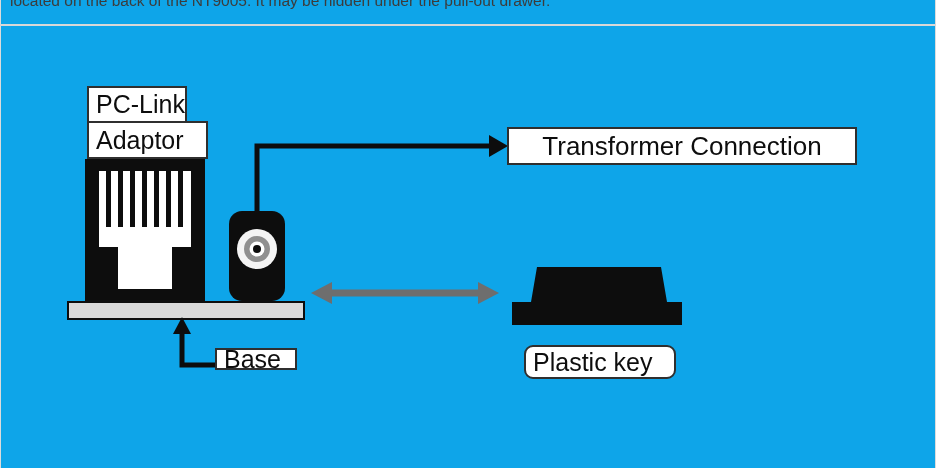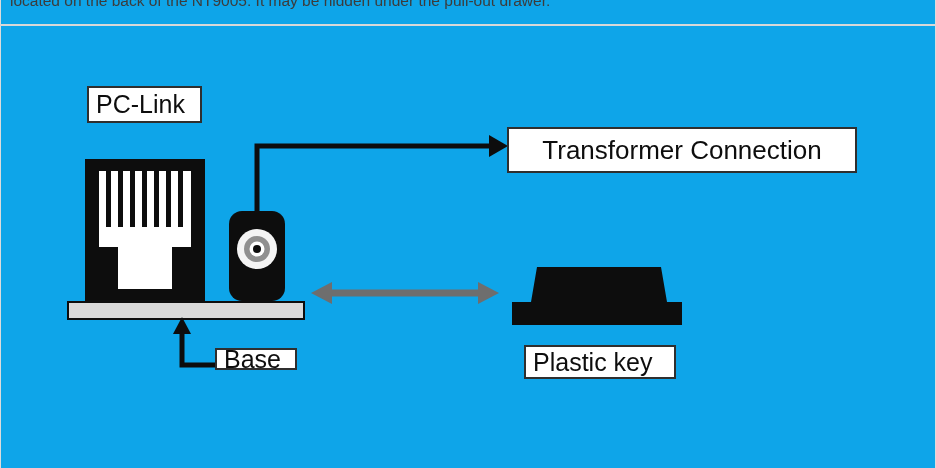--- a/index.html
+++ b/index.html
@@ -54,25 +54,25 @@
     background: #ffffff;
     border: 2px solid #2f2f2f;
     color: #0d0d0d;
     display: flex;
     align-items: center;
     padding: 0 7px;
     white-space: nowrap;
   }
   .label-box.lg { font-size: 25px; }
   .label-box.xl { font-size: 26px; justify-content: center; }
-  #pc-link-box   { left: 87px;  top: 86px;  width: 115px; height: 37px; }
+  #pc-link-box   { left: 87px;  top: 86px;  width: 100px; height: 37px; }
   #adaptor-box   { left: 87px;  top: 121px; width: 121px; height: 38px; }
-  #transformer-box { left: 507px; top: 127px; width: 350px; height: 46px; }
+  #transformer-box { left: 507px; top: 127px; width: 350px; height: 38px; }
   #base-box      { left: 215px; top: 348px; width: 82px;  height: 22px; }
-  #plastic-key-box { left: 524px; top: 345px; width: 152px; height: 34px; }
+  #plastic-key-box { left: 524px; top: 345px; width: 152px; height: 34px; border-radius: 9px; }
 </style>
 </head>
 <body>
 
 <div class="page">
 
   <div class="edge left"></div>
   <div class="edge right"></div>
 
   <div class="top-text">located on the back of the NT9005. It may be hidden under the pull-out drawer.</div>
@@ -118,20 +118,21 @@
     <path d="M537 267 L661 267 L667 302 L682 302 L682 325 L512 325 L512 302 L531 302 Z" fill="#0d0d0d"></path>
 
     <g>
       <path d="M217 365 L182 365 L182 333" fill="none" stroke="#0d0d0d" stroke-width="5"></path>
       <polygon points="182,317 173,334 191,334" fill="#0d0d0d"></polygon>
     </g>
   </svg>
 
   <div class="label-box lg" id="pc-link-box">PC-Link</div>
 
+  <div class="label-box lg" id="adaptor-box">Adaptor</div>
 
   <div class="label-box xl" id="transformer-box">Transformer Connection</div>
 
   <div class="label-box lg" id="base-box">Base</div>
 
   <div class="label-box lg" id="plastic-key-box">Plastic key</div>
 
 </div>
 
 </body></html>

